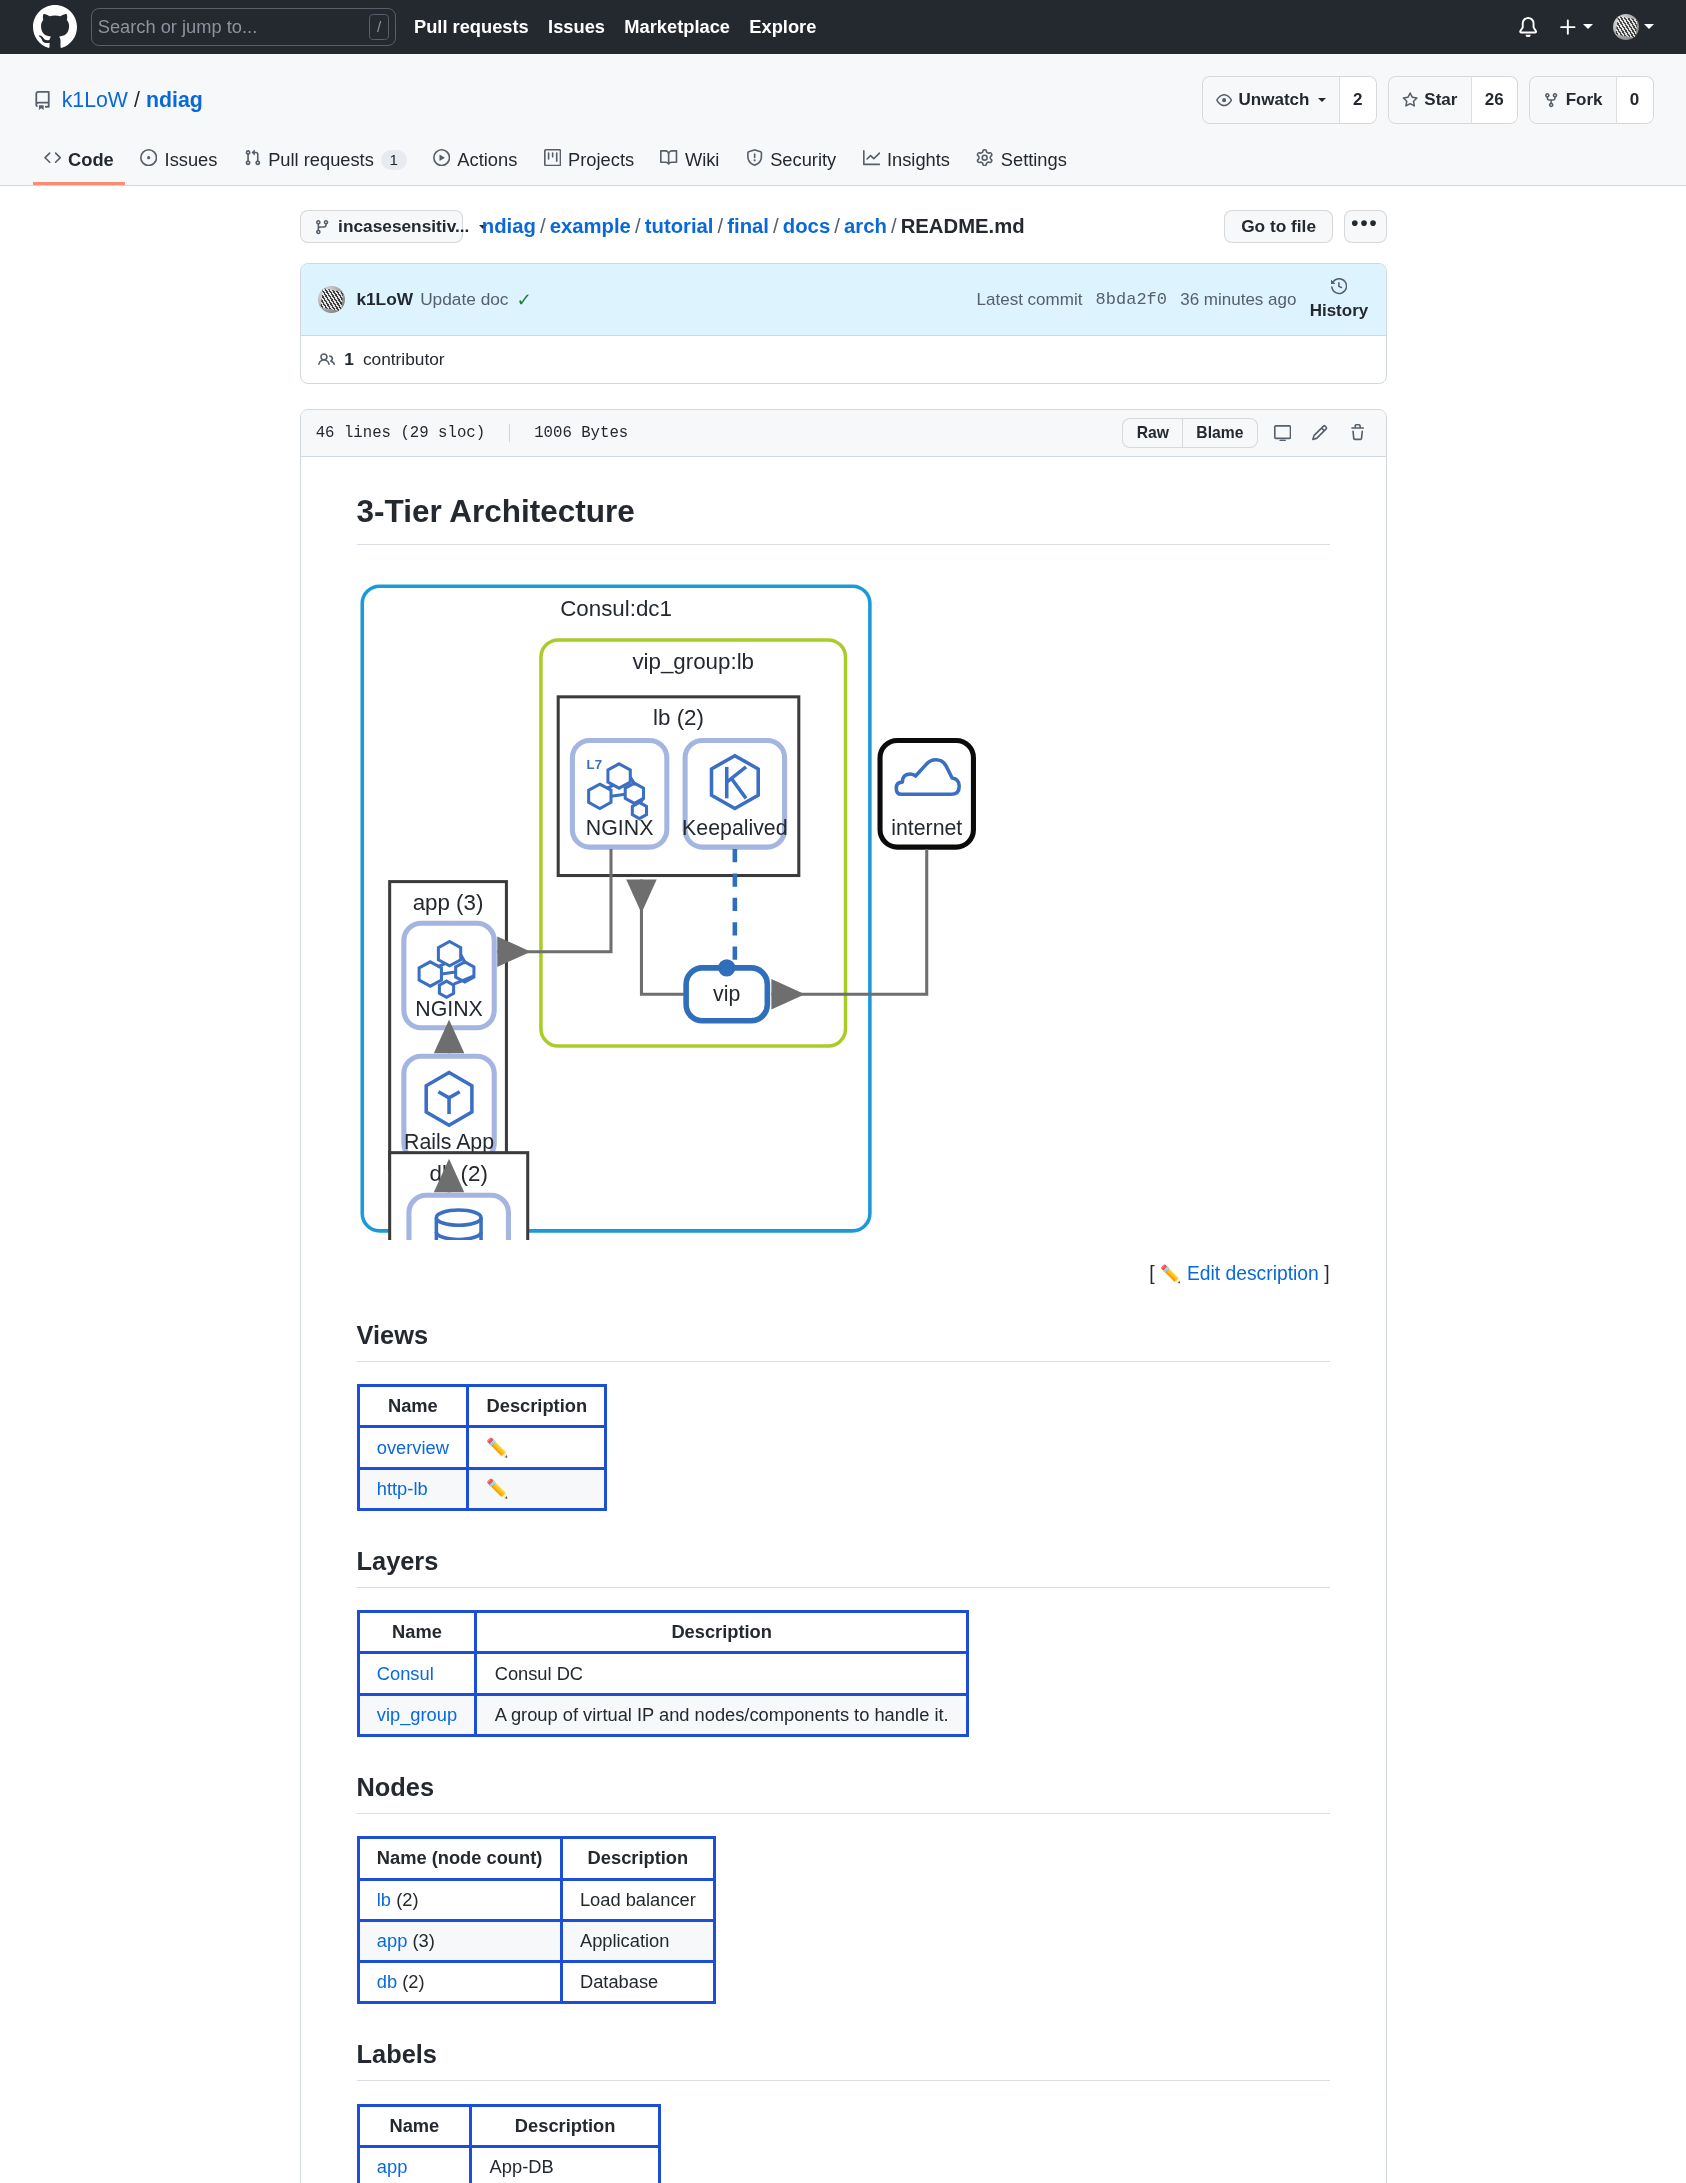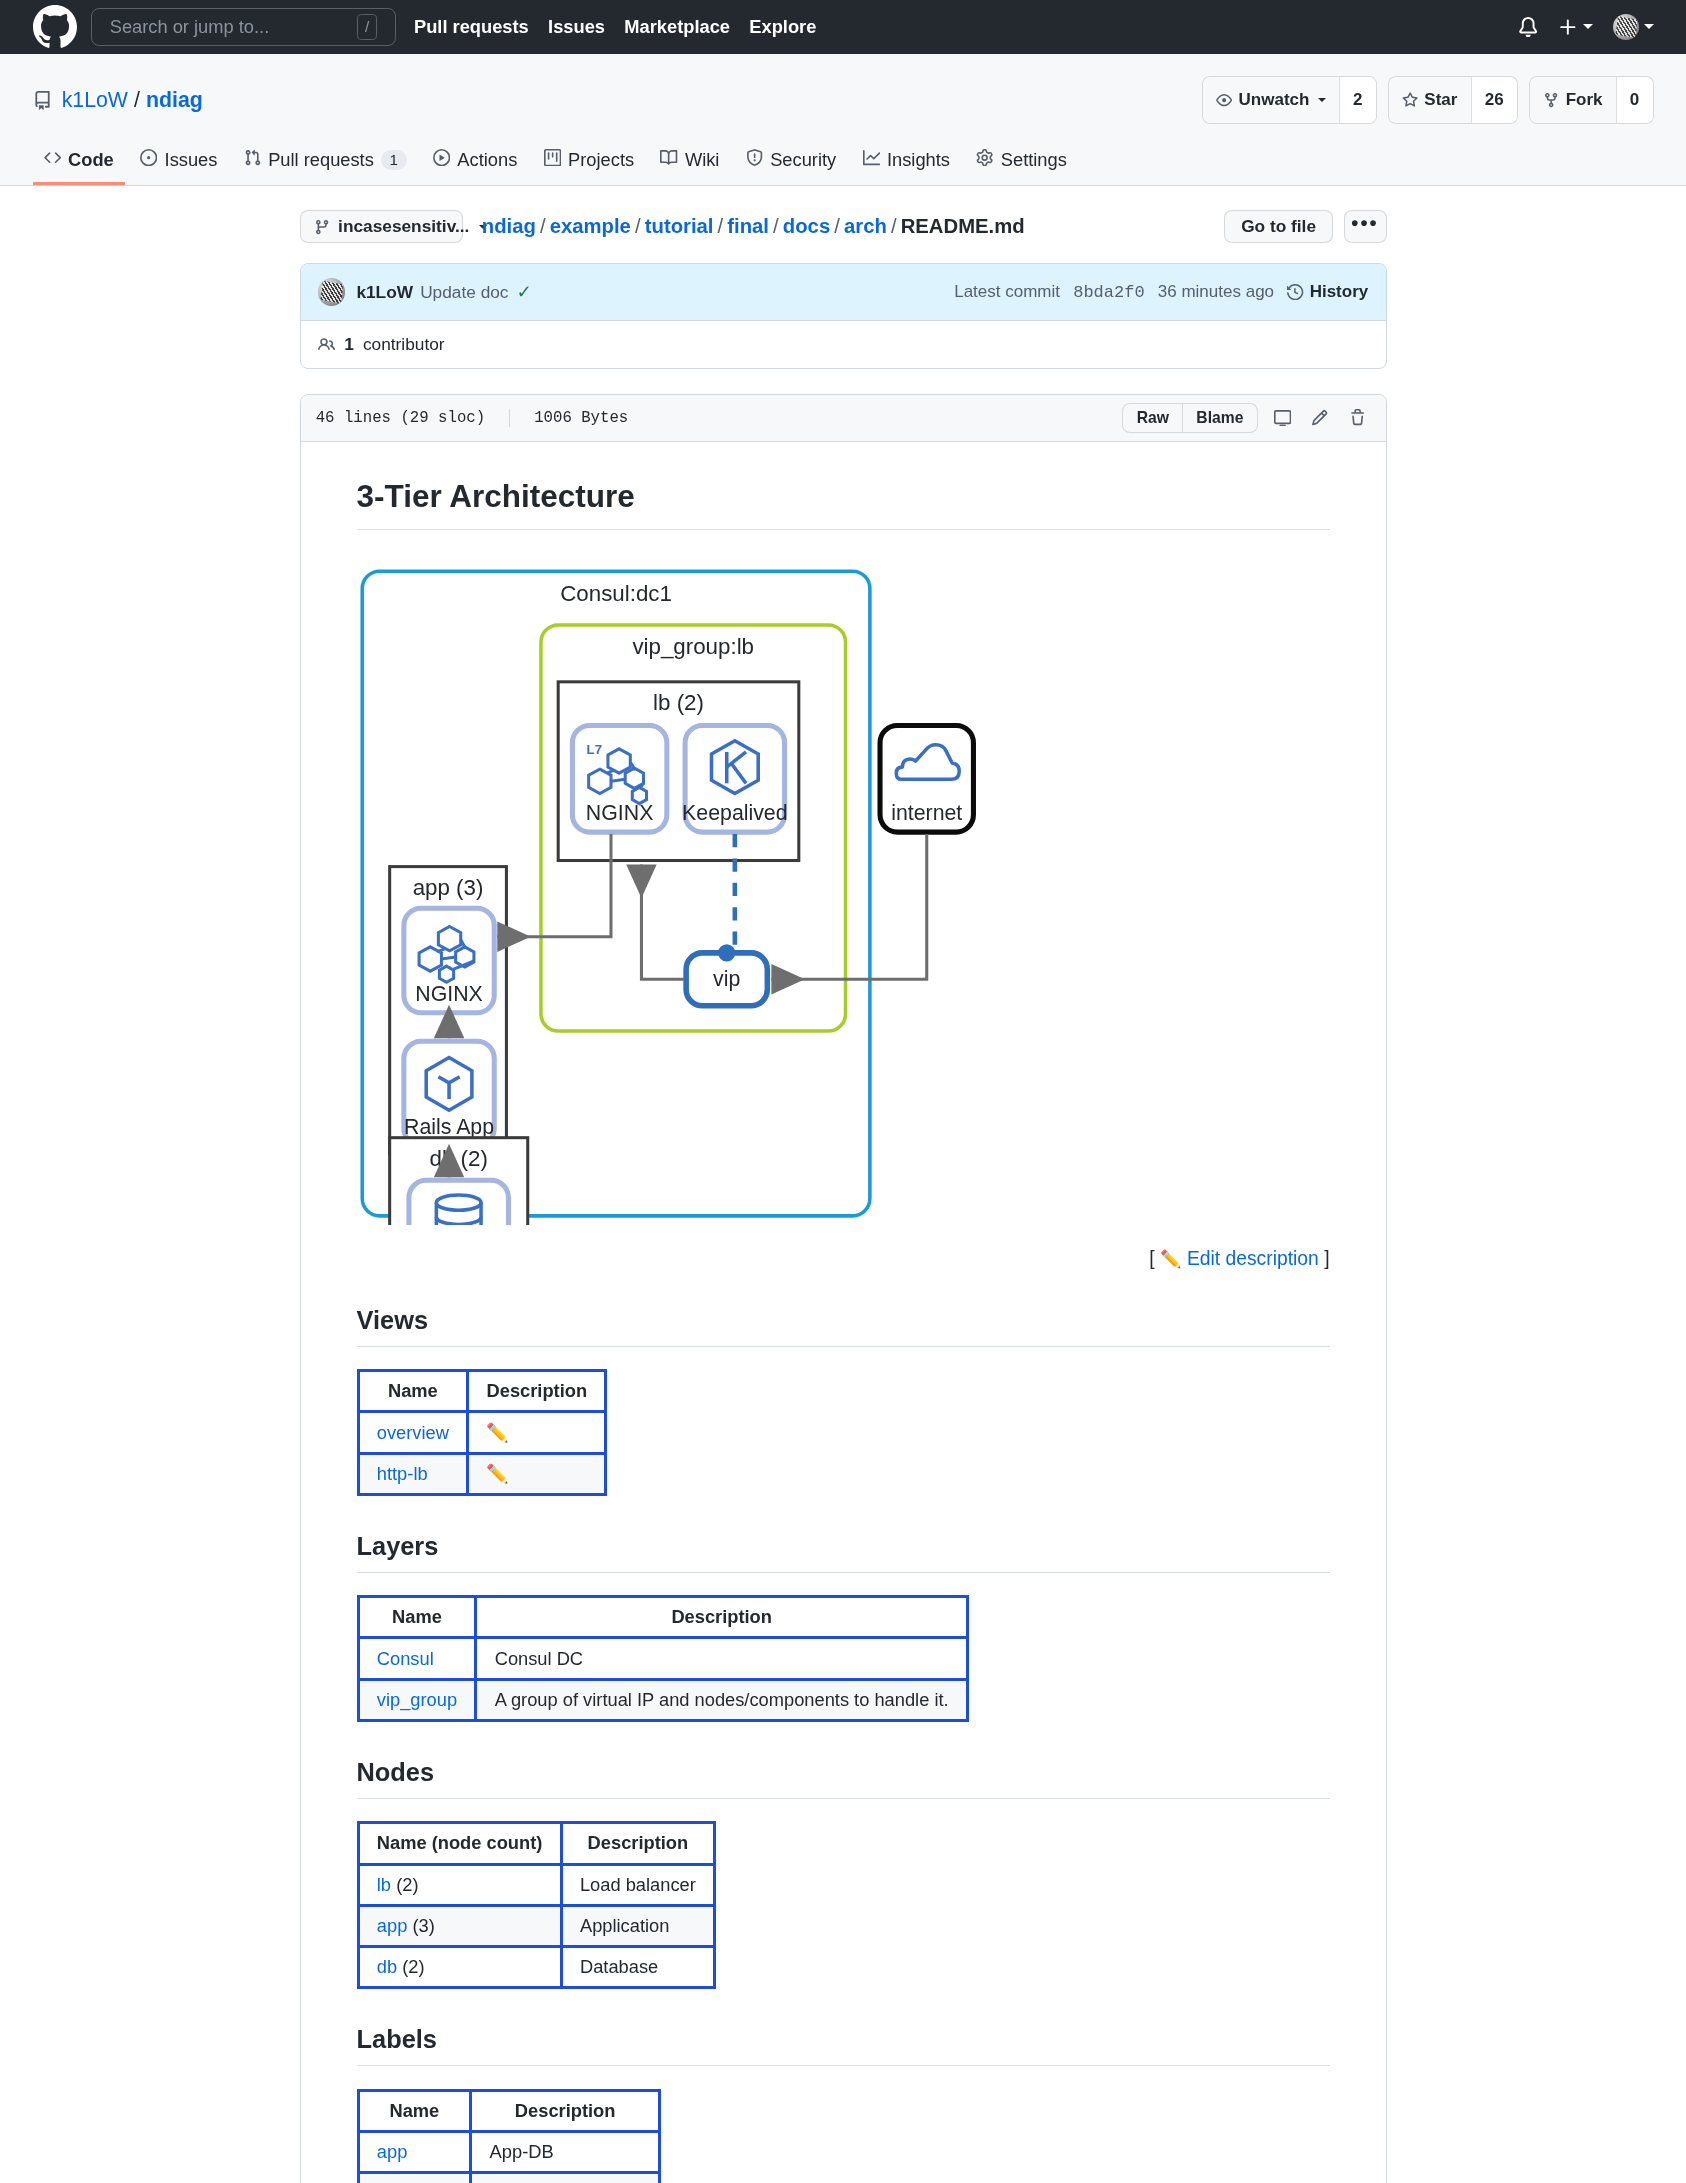--- a/index.html
+++ b/index.html
@@ -24,21 +24,21 @@
   }
   .gh-logo { width: 44px; height: 44px; flex: none; margin-right: 14.2px; display:flex; align-items:center;}
   .gh-logo svg { width: 44px; height: 44px; fill: #fff; }
   .search-box {
     width: 305px;
     height: 38px;
     border: 1px solid #57606a;
     border-radius: 8.1px;
     display: flex;
     align-items: center;
-    padding: 0 18px;
+    padding: 0 6px;
     margin-right: 18.3px;
   }
   .search-box .ph { color: #8b949e; font-size: 18.3px; flex: 1; }
   .slash-key {
     border: 1px solid #57606a;
     border-radius: 4.6px;
     width: 19.3px; height: 25.4px;
     color: #8b949e;
     font-size: 15.2px;
     display:flex; align-items:center; justify-content:center;
@@ -206,21 +206,21 @@
     content:""; position:absolute; inset:0;
     background: repeating-linear-gradient(58deg, #2f2f2f 0 1.5px, #e8e8e8 1.5px 3px);
     opacity:.9;
     clip-path: polygon(18% 8%, 92% 22%, 86% 92%, 10% 78%);
   }
   .commit-author { font-weight:600; color:#24292f; margin-right:7.1px;}
   .commit-msg { color:#57606a; }
   .commit-check { color:#1a7f37; margin-left:8.1px; font-size:18.3px;}
   .commit-right { margin-left:auto; display:flex;align-items:center; gap:13.2px; color:#57606a; font-size:17px;}
   .commit-right .sha { font-family:"Liberation Mono", monospace; }
-  .history { display:flex;align-items:center;gap:6.1px;color:#24292f;font-weight:600;}
+  .history { display:flex;align-items:center;gap:6.1px;color:#24292f;font-weight:600;flex-direction:column;}
   .history svg{fill:#57606a;}
   .contrib-bar { padding: 13.2px 17.3px; display:flex; align-items:center; gap:9.1px; font-size:17.3px;}
   .contrib-bar svg{fill:#57606a;}
   .contrib-bar b { font-weight:600; }
 
   
   .file-box { border:1px solid #d0d7de; border-radius:8.1px; margin-top:24.4px; overflow:hidden; }
   .file-header {
     background:#f6f8fa;
     border-bottom:1px solid #d0d7de;

